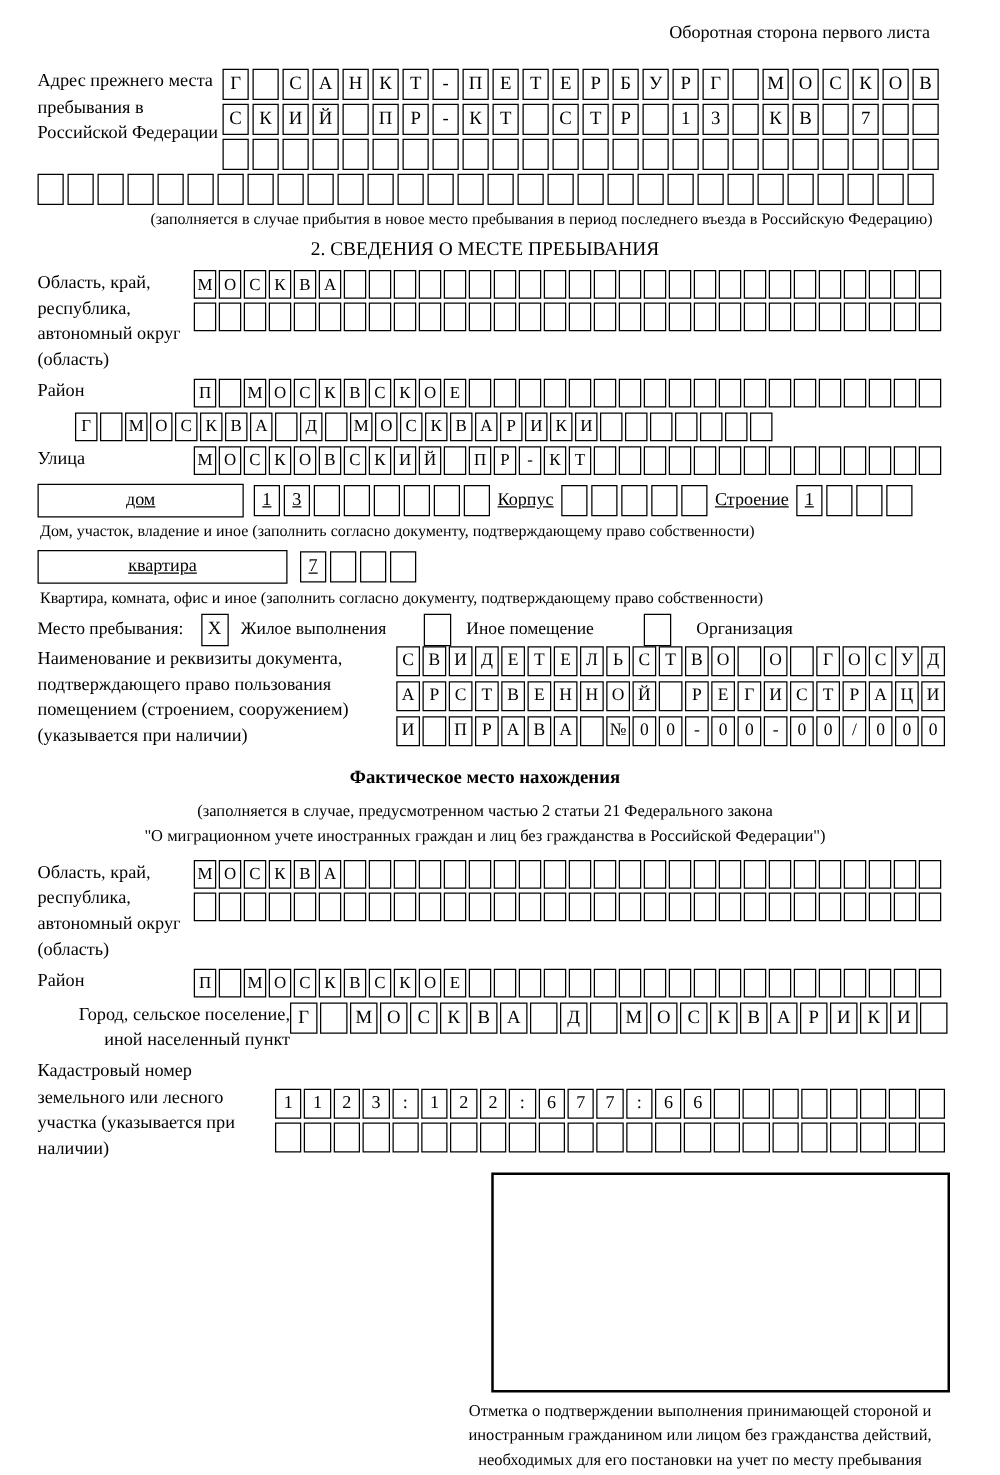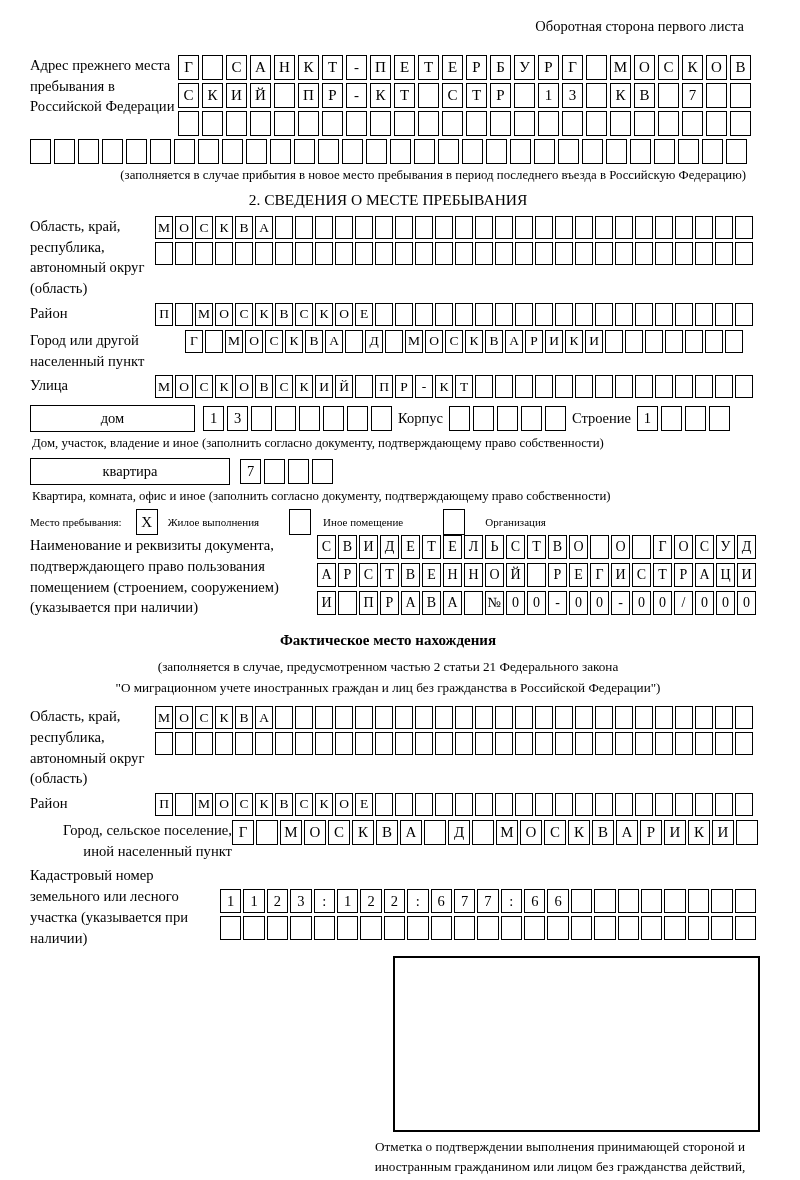--- a/index.html
+++ b/index.html
@@ -37,27 +37,27 @@
   .h-bold{text-align:center;font-weight:normal;font-size:15.5px;margin:8px 0 7px 0;}
   .field{display:flex;margin-bottom:4px;}
   .indent30{margin-left:30px;}
   .typebox{
     flex:none;box-sizing:border-box;border:1.7px solid #000;
     display:flex;align-items:center;justify-content:center;font-size:14.5px;
   }
   .housebox{width:165px;height:27px;margin-right:8px;}
   .aptbox{width:200px;height:27px;margin-right:10px;}
   .inline-lbl{font-size:14.5px;margin:0 6px;white-space:nowrap;align-self:center;}
-  .houserow{display:flex;align-items:center;margin:7px 0 0 0;}
+  .houserow{display:flex;align-items:center;margin:7px 0 0 0;text-decoration:underline;}
   .stayrow{display:flex;align-items:center;margin-top:5px;}
   .chk{
     flex:none;box-sizing:border-box;width:22px;height:26px;border:1.7px solid #000;
     display:flex;align-items:center;justify-content:center;font-size:15px;
   }
-  .stay-lbl{font-size:11px;white-space:nowrap;}
+  .stay-lbl{font-size:14px;white-space:nowrap;}
   .hint{font-size:13px;margin:2px 0 8px 212px;}
   .note{text-align:center;font-size:13.2px;line-height:1.55;margin:0;}
   .h-fact{text-align:center;font-weight:bold;font-size:15px;margin:14px 0 8px 0;}
   .cad-rows{margin-top:24px;}
   .stampbox{box-sizing:border-box;border:2px solid #000;width:367px;height:176px;margin:8px 0 0 363px;}
   .stamp-cap{width:424px;margin:5px 0 0 318px;text-align:center;font-size:13.2px;line-height:1.48;}
   .mb2{margin-bottom:2px;}
 </style>
 </head>
 <body>
@@ -285,21 +285,20 @@
         <div class="cell"></div>
         <div class="cell"></div>
         <div class="cell"></div>
         <div class="cell"></div>
         <div class="cell"></div>
         <div class="cell"></div>
       </div>
   </div>
 
   <div class="field">
-    <div class="lbl f-label">Город или другой населенный пункт</div>
     <div class="grid g-s indent30">
         <div class="cell">Г</div>
         <div class="cell"></div>
         <div class="cell">М</div>
         <div class="cell">О</div>
         <div class="cell">С</div>
         <div class="cell">К</div>
         <div class="cell">В</div>
         <div class="cell">А</div>
         <div class="cell"></div>

